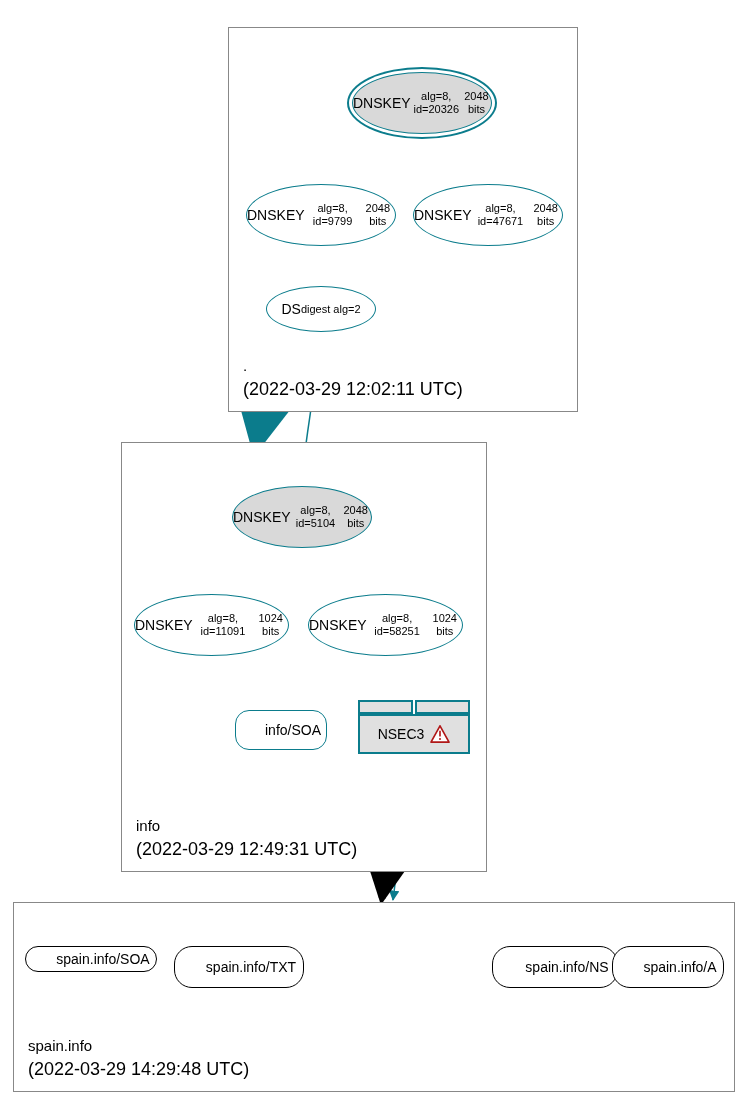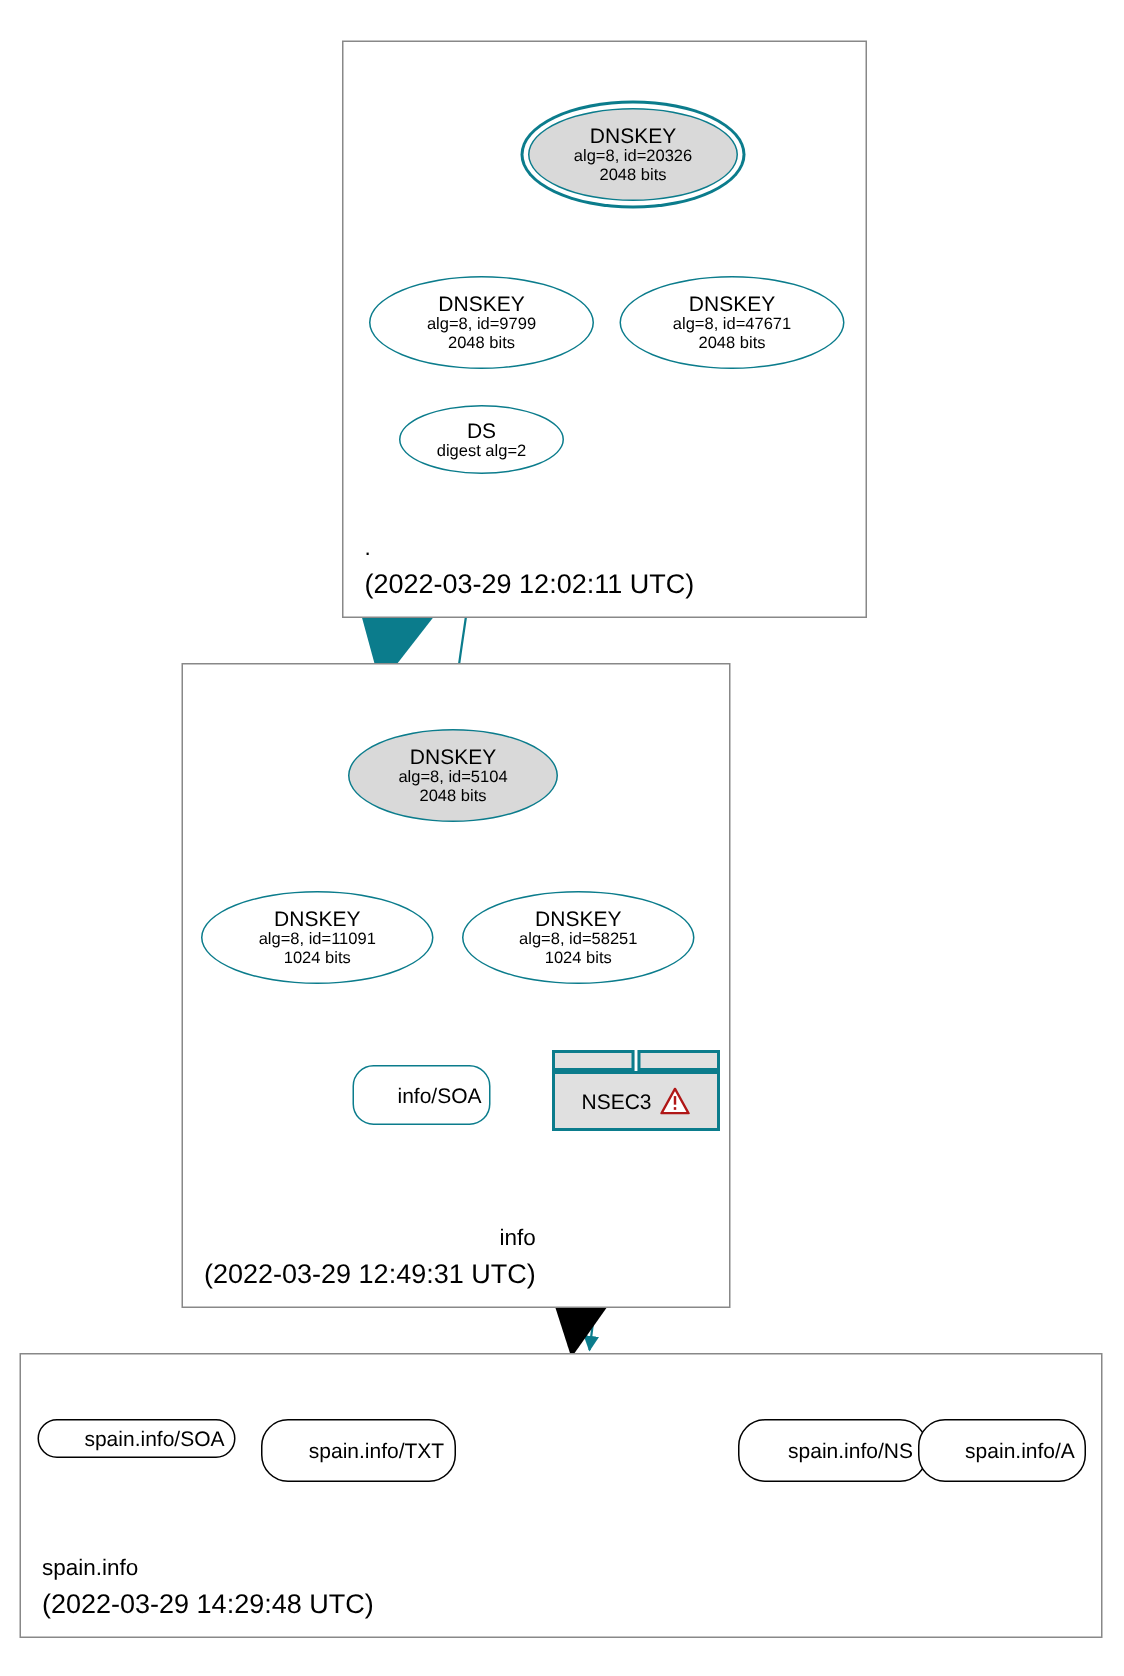--- a/index.html
+++ b/index.html
@@ -36,21 +36,20 @@
     line-height: 1.35;
   }
   .zone-label .zone-name { font-size: 15px; }
   .zone-label .zone-ts   { font-size: 18px; }
 
   .node {
     position: absolute;
     box-sizing: border-box;
     text-align: center;
     display: flex;
-    flex-direction: column;
     align-items: center;
     justify-content: center;
     line-height: 1.15;
   }
   .node .title { font-size: 14px; }
   .node .sub   { font-size: 11px; }
 
   .ellipse {
     border: 1.5px solid #0b7c8c;
     border-radius: 50%;
@@ -164,26 +163,26 @@
     <div class="sub">alg=8, id=9799</div>
     <div class="sub">2048 bits</div>
   </div>
 
   <div class="node ellipse" style="left:413px; top:184px; width:150px; height:62px;">
     <div class="title">DNSKEY</div>
     <div class="sub">alg=8, id=47671</div>
     <div class="sub">2048 bits</div>
   </div>
 
-  <div class="node ellipse" style="left:266px; top:270px; width:110px; height:46px;">
+  <div class="node ellipse" style="left:266px; top:286px; width:110px; height:46px;">
     <div class="title">DS</div>
     <div class="sub">digest alg=2</div>
   </div>
 
-  <div class="zone-box" style="left:121px; top:442px; width:366px; height:430px;text-align:right;">
+  <div class="zone-box" style="left:121px; top:442px; width:366px; height:430px;">
     <div class="zone-label">
       <div class="zone-name">info</div>
       <div class="zone-ts">(2022-03-29 12:49:31 UTC)</div>
     </div>
   </div>
 
   <div class="node ellipse filled" style="left:232px; top:486px; width:140px; height:62px;">
     <div class="title">DNSKEY</div>
     <div class="sub">alg=8, id=5104</div>
     <div class="sub">2048 bits</div>
@@ -198,21 +197,21 @@
   <div class="node ellipse" style="left:308px; top:594px; width:155px; height:62px;">
     <div class="title">DNSKEY</div>
     <div class="sub">alg=8, id=58251</div>
     <div class="sub">1024 bits</div>
   </div>
 
   <div class="node rrect" style="left:235px; top:710px; width:92px; height:40px;">
     <div class="title">info/SOA</div>
   </div>
 
-  <div class="nsec3-group" style="left:358px; top:700px; width:112px; height:54px;margin-left:10px;">
+  <div class="nsec3-group" style="left:358px; top:700px; width:112px; height:54px;">
     <div class="nsec3-top" style="width:55px;"></div>
     <div class="nsec3-top" style="left:57px; width:55px;"></div>
     <div class="nsec3-main" style="width:112px; height:40px;">
       <span>NSEC3</span>
       <svg class="warn-icon" viewBox="0 0 24 22">
         <path d="M12 1 L23 21 L1 21 Z" fill="#ffffff" stroke="#b01717" stroke-width="2" stroke-linejoin="round"></path>
         <rect x="11" y="7" width="2" height="7" fill="#b01717"></rect>
         <rect x="11" y="16" width="2" height="2.2" fill="#b01717"></rect>
       </svg>
     </div>

